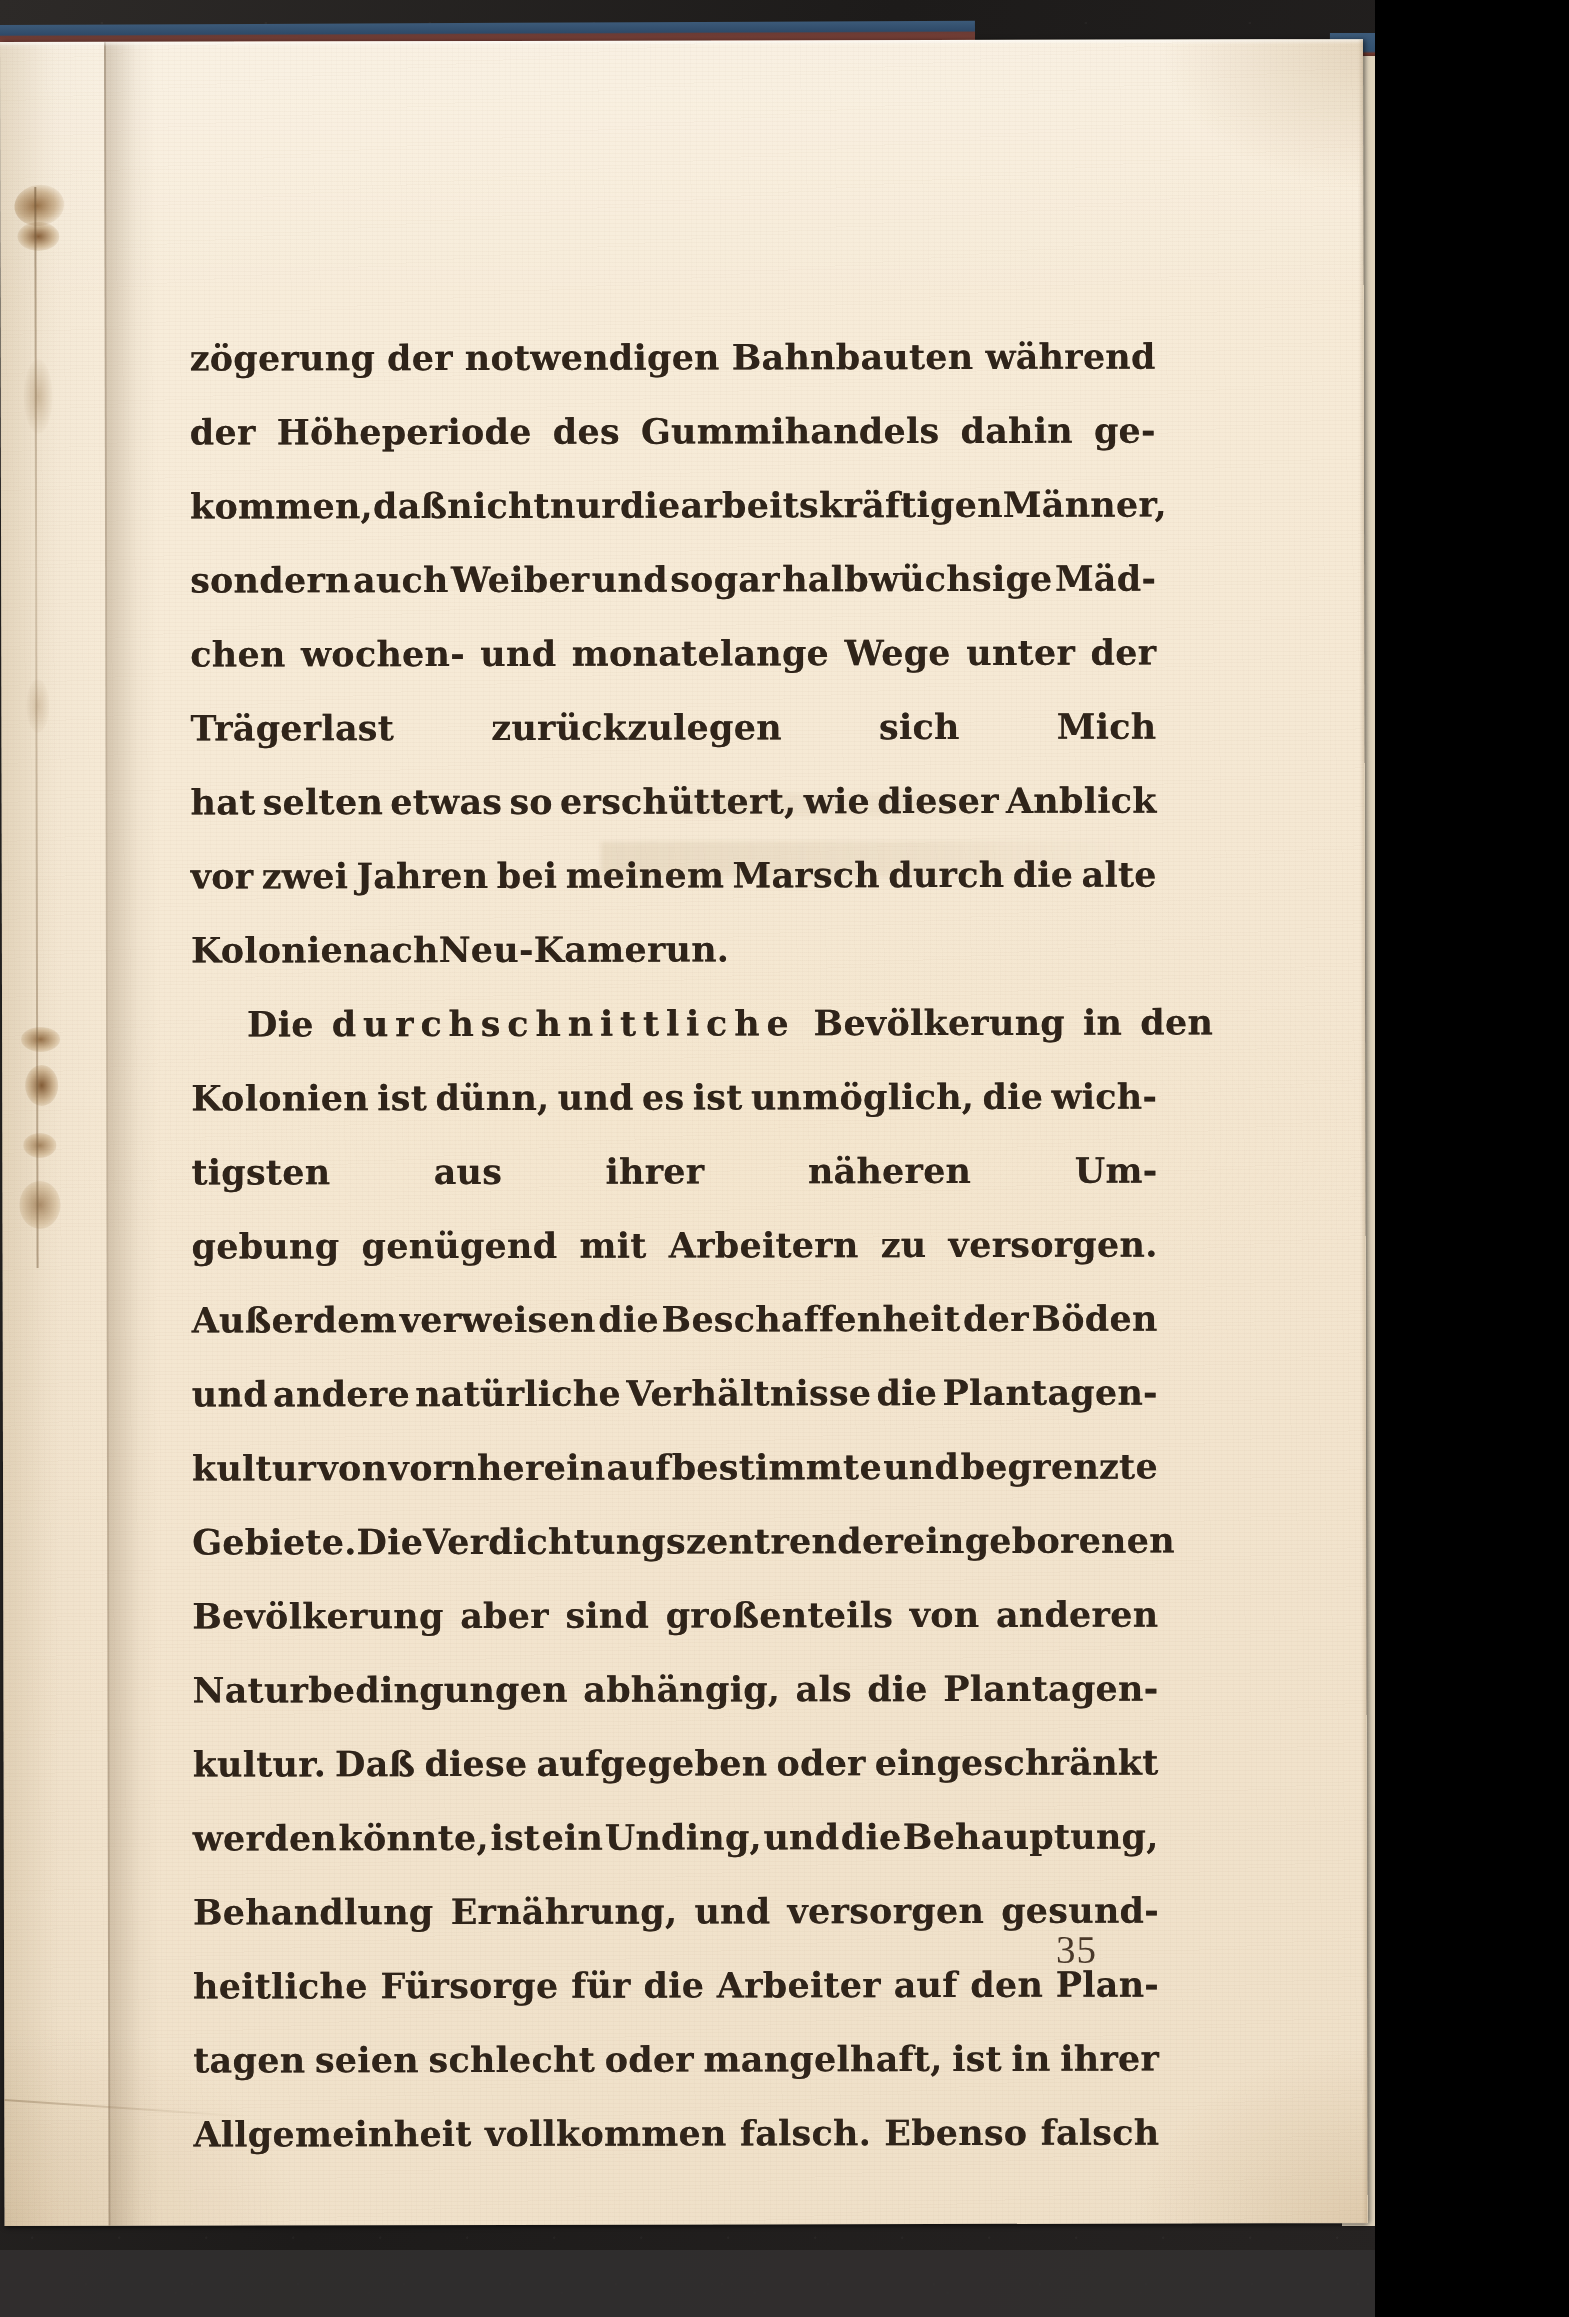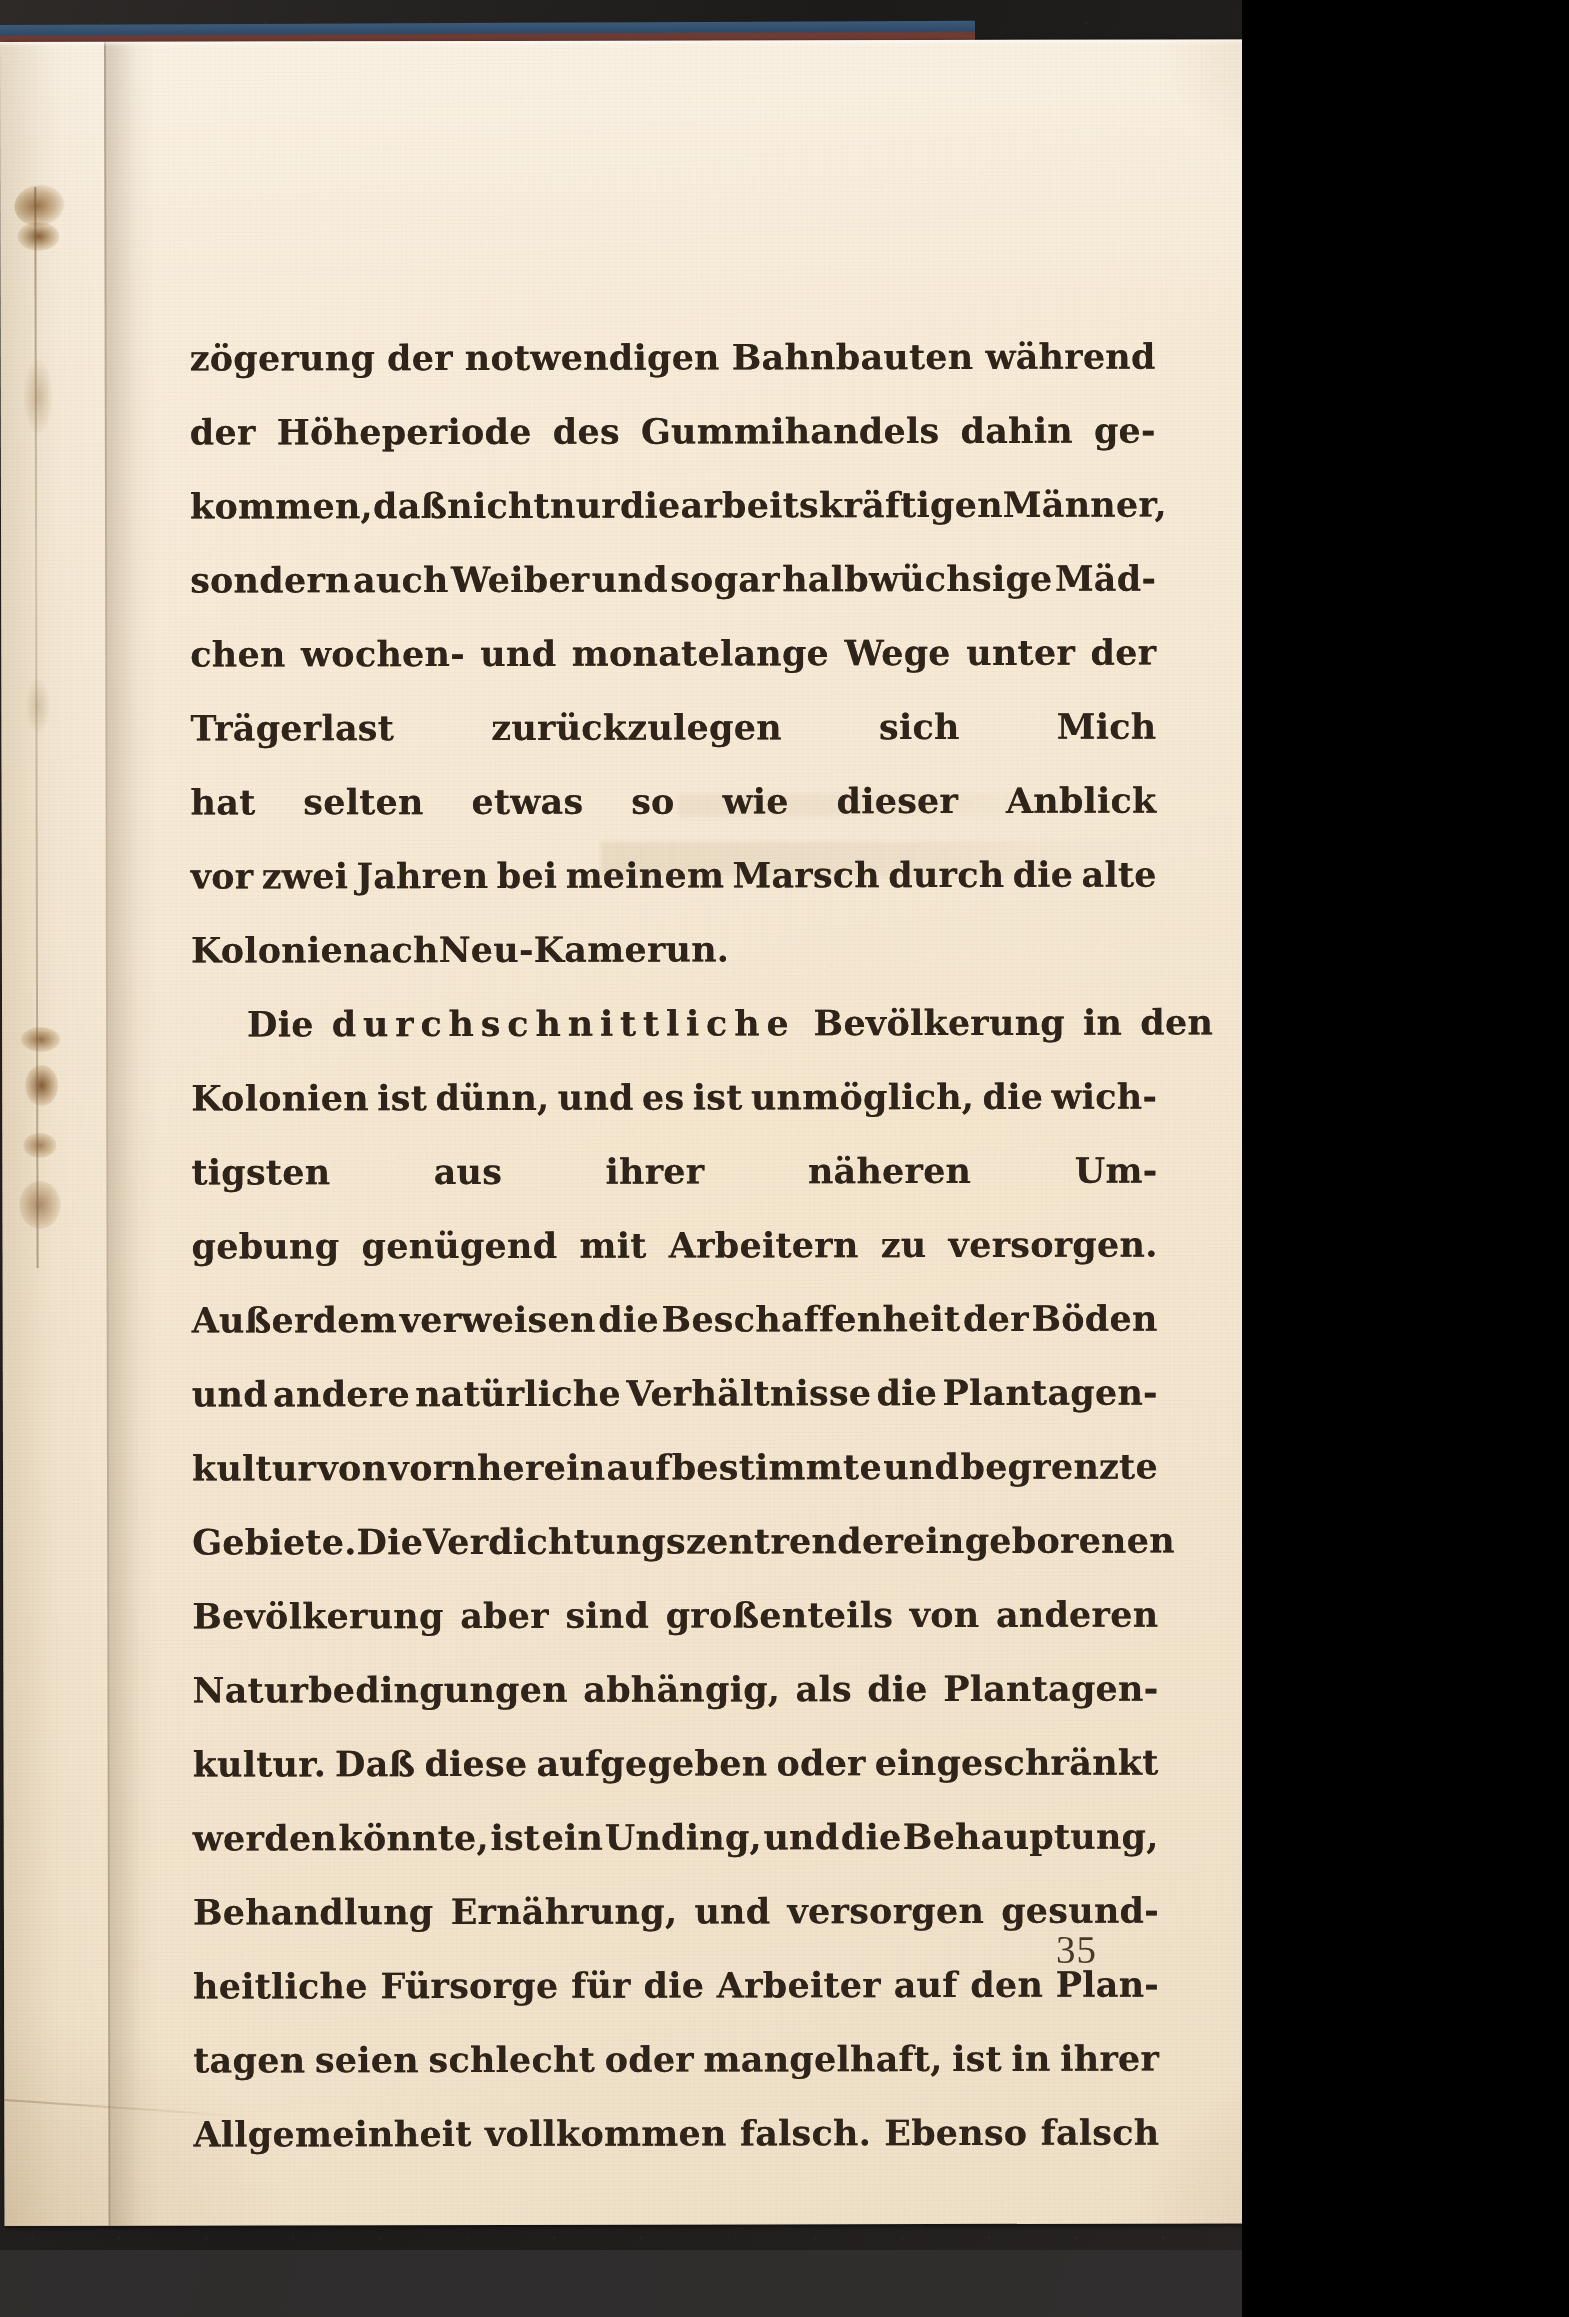--- a/index.html
+++ b/index.html
@@ -10,21 +10,21 @@
   body {
     width: 1570px;
     height: 2317px;
     overflow: hidden;
     font-family: "DejaVu Serif", serif;
   }
 
   
   .scan {
     position: relative;
-    width: 1242px;
+    width: 1375px;
     height: 2317px;
     background: #ffffff;
     overflow: hidden;
   }
   .backdrop-noise {
     position: absolute;
     inset: 0;
     background-color: #272423;
     background-image:
       radial-gradient(circle at 12% 30%, rgba(255,255,255,.035) 0 1px, transparent 1.4px),
@@ -279,21 +279,21 @@
     <div class="bottom-crease"></div>
 
     <div class="textblock">
       <div class="para">
           <div class="line"><span>zögerung</span><span>der</span><span>notwendigen</span><span>Bahnbauten</span><span>während</span></div>
           <div class="line"><span>der</span><span>Höheperiode</span><span>des</span><span>Gummihandels</span><span>dahin</span><span>ge-</span></div>
           <div class="line"><span>kommen,</span><span>daß</span><span>nicht</span><span>nur</span><span>die</span><span>arbeitskräftigen</span><span>Männer,</span></div>
           <div class="line"><span>sondern</span><span>auch</span><span>Weiber</span><span>und</span><span>sogar</span><span>halbwüchsige</span><span>Mäd-</span></div>
           <div class="line"><span>chen</span><span>wochen-</span><span>und</span><span>monatelange</span><span>Wege</span><span>unter</span><span>der</span></div>
           <div class="line"><span>Trägerlast</span><span>zurückzulegen</span><span>sich</span><span>Mich</span></div>
-          <div class="line"><span>hat</span><span>selten</span><span>etwas</span><span>so</span><span>wie</span><span>dieser</span><span>Anblick</span></div>
+          <div class="line"><span>hat</span><span>selten</span><span>etwas</span><span>so</span><span>erschüttert,</span><span>wie</span><span>dieser</span><span>Anblick</span></div>
           <div class="line"><span>vor</span><span>zwei</span><span>Jahren</span><span>bei</span><span>meinem</span><span>Marsch</span><span>durch</span><span>die</span><span>alte</span></div>
           <div class="line last"><span>Kolonie</span><span>nach</span><span>Neu-Kamerun.</span></div>
         </div>
       <div class="para">
           <div class="line indent"><span>Die</span><span class="sperr">durchschnittliche</span><span>Bevölkerung</span><span>in</span><span>den</span></div>
           <div class="line"><span>Kolonien</span><span>ist</span><span>dünn,</span><span>und</span><span>es</span><span>ist</span><span>unmöglich,</span><span>die</span><span>wich-</span></div>
           <div class="line"><span>tigsten</span><span>aus</span><span>ihrer</span><span>näheren</span><span>Um-</span></div>
           <div class="line"><span>gebung</span><span>genügend</span><span>mit</span><span>Arbeitern</span><span>zu</span><span>versorgen.</span></div>
           <div class="line"><span>Außerdem</span><span>verweisen</span><span>die</span><span>Beschaffenheit</span><span>der</span><span>Böden</span></div>
           <div class="line"><span>und</span><span>andere</span><span>natürliche</span><span>Verhältnisse</span><span>die</span><span>Plantagen-</span></div>

